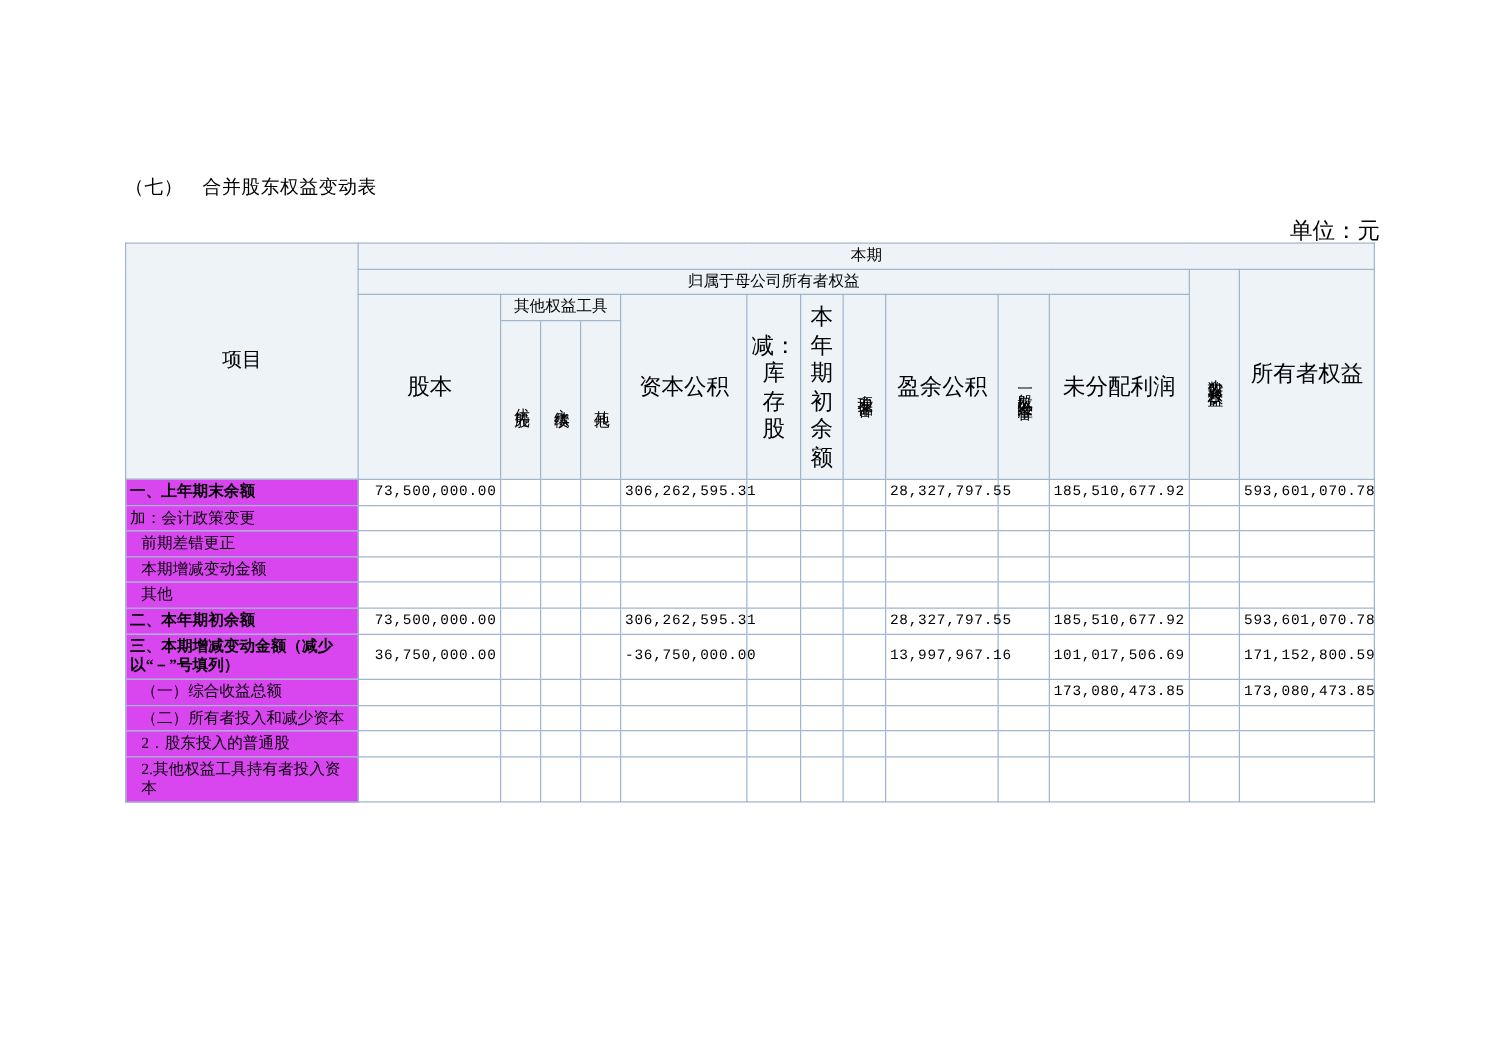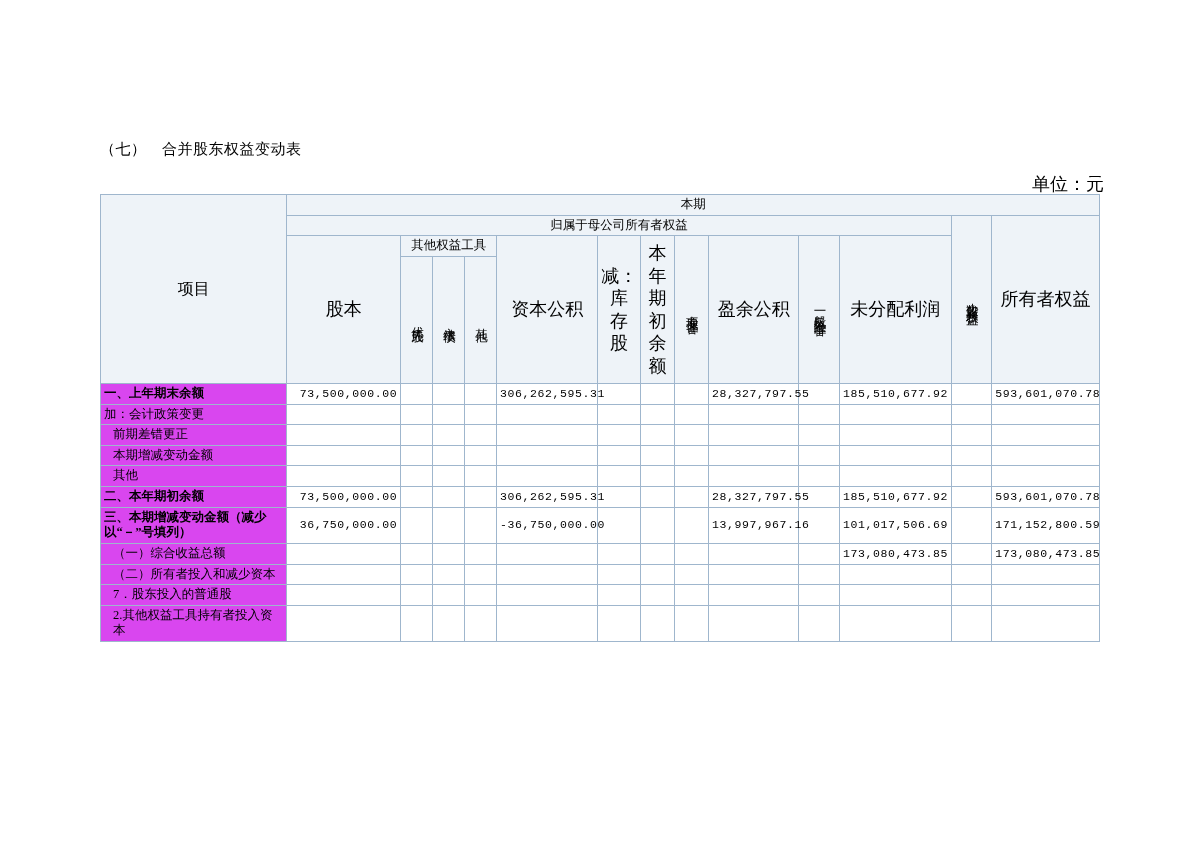--- a/index.html
+++ b/index.html
@@ -293,21 +293,21 @@
           <td class="num blank"></td>
           <td class="num blank"></td>
           <td class="num blank"></td>
           <td class="num blank"></td>
           <td class="num blank"></td>
           <td class="num blank"></td>
           <td class="num blank"></td>
           <td class="num blank"></td>
         </tr>
         <tr>
-          <td class="label ind2">7．股东投入的普通股</td>
+          <td class="label ind2">2．股东投入的普通股</td>
           <td class="num blank"></td>
           <td class="num blank"></td>
           <td class="num blank"></td>
           <td class="num blank"></td>
           <td class="num blank"></td>
           <td class="num blank"></td>
           <td class="num blank"></td>
           <td class="num blank"></td>
           <td class="num blank"></td>
           <td class="num blank"></td>

